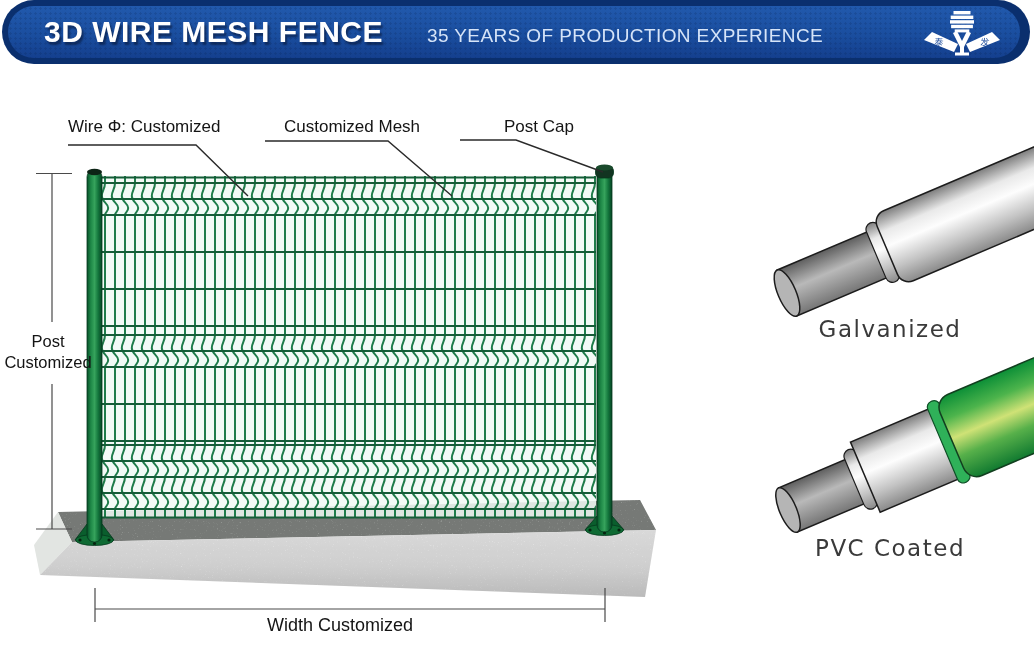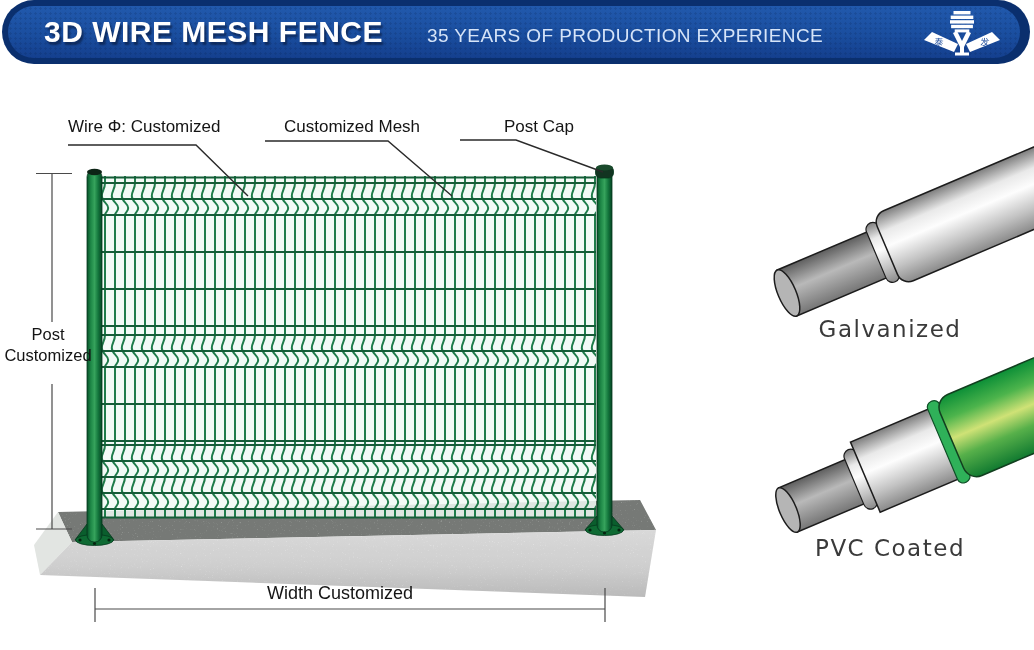--- a/index.html
+++ b/index.html
@@ -15,22 +15,22 @@
             background-image:radial-gradient(circle,rgba(8,28,66,.55) 1px,transparent 1.3px);
             background-size:5px 5px;opacity:.28;pointer-events:none;}
   .hdr-title{position:absolute;left:44px;top:15px;font-size:30px;font-weight:bold;color:#ffffff;
             letter-spacing:.5px;white-space:nowrap;text-shadow:2px 3px 2px rgba(7,20,50,.55);}
   .hdr-sub{position:absolute;left:381px;top:25px;font-size:19px;color:#d6e4f8;
             letter-spacing:.4px;white-space:nowrap;padding-left:46px;}
   .hdr-logo{position:absolute;left:920px;top:7px;width:84px;height:52px;}
 
   
   .lbl{position:absolute;font-size:17px;line-height:1.3;color:#141414;white-space:nowrap;}
-  .lbl-post{left:3px;top:324px;width:90px;text-align:center;white-space:pre-line;font-size:16.5px;}
-  .lbl-width{left:200px;top:582px;width:280px;text-align:center;font-size:18px;}
+  .lbl-post{left:3px;top:331px;width:90px;text-align:center;white-space:pre-line;font-size:16.5px;}
+  .lbl-width{left:200px;top:614px;width:280px;text-align:center;font-size:18px;}
 
   .pipe-lbl{position:absolute;width:200px;text-align:center;font-family:"DejaVu Sans",sans-serif;
             font-size:23px;color:#3a3a3a;letter-spacing:1.5px;white-space:nowrap;}
 
   .abs-svg{position:absolute;top:0;}
 </style>
 </head>
 <body>
 
 <div id="page">

